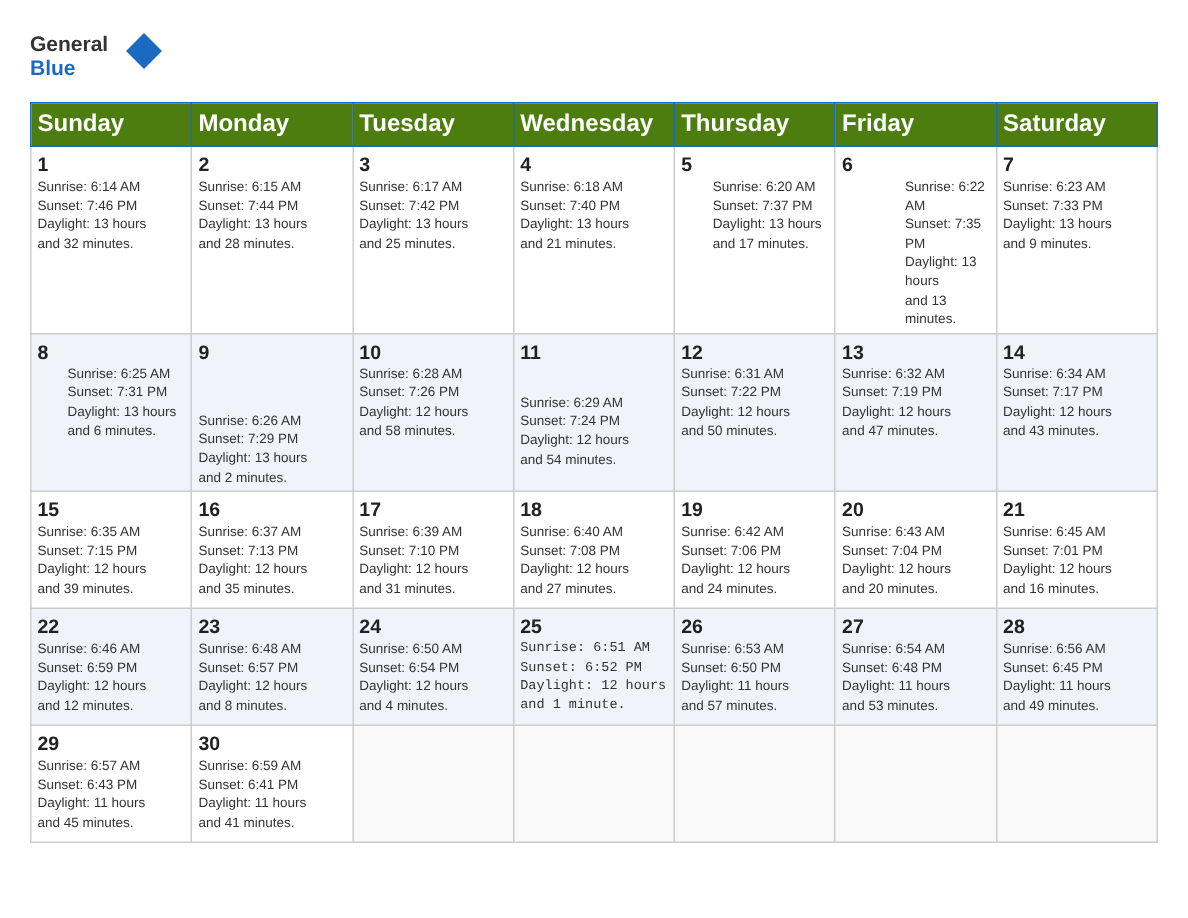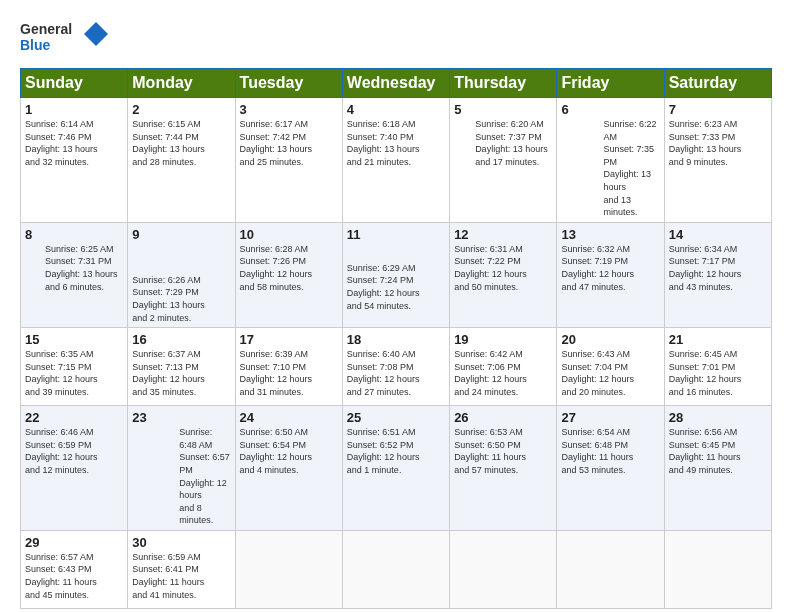--- a/index.html
+++ b/index.html
@@ -268,35 +268,35 @@
         <tr>
           <td>
             <span class="day-num">22</span>
             <div class="cell-text" style="white-space: pre-line;">Sunrise: 6:46 AM
 Sunset: 6:59 PM
 Daylight: 12 hours
 and 12 minutes.</div>
           </td>
           <td>
             <span class="day-num">23</span>
-            <div class="cell-text" style="white-space: pre-line; margin-left: 47px;">Sunrise: 6:48 AM
+            <div class="cell-text" style="white-space: pre-line;">Sunrise: 6:48 AM
 Sunset: 6:57 PM
 Daylight: 12 hours
 and 8 minutes.</div>
           </td>
           <td>
             <span class="day-num">24</span>
             <div class="cell-text" style="white-space: pre-line;">Sunrise: 6:50 AM
 Sunset: 6:54 PM
 Daylight: 12 hours
 and 4 minutes.</div>
           </td>
           <td>
             <span class="day-num">25</span>
-            <div class="cell-text" style="white-space: pre-line;">Sunrise: 6:51 AM
+            <div class="cell-text" style="white-space: pre-line; font-family: Liberation Mono, monospace;">Sunrise: 6:51 AM
 Sunset: 6:52 PM
 Daylight: 12 hours
 and 1 minute.</div>
           </td>
           <td>
             <span class="day-num">26</span>
             <div class="cell-text" style="white-space: pre-line;">Sunrise: 6:53 AM
 Sunset: 6:50 PM
 Daylight: 11 hours
 and 57 minutes.</div>

